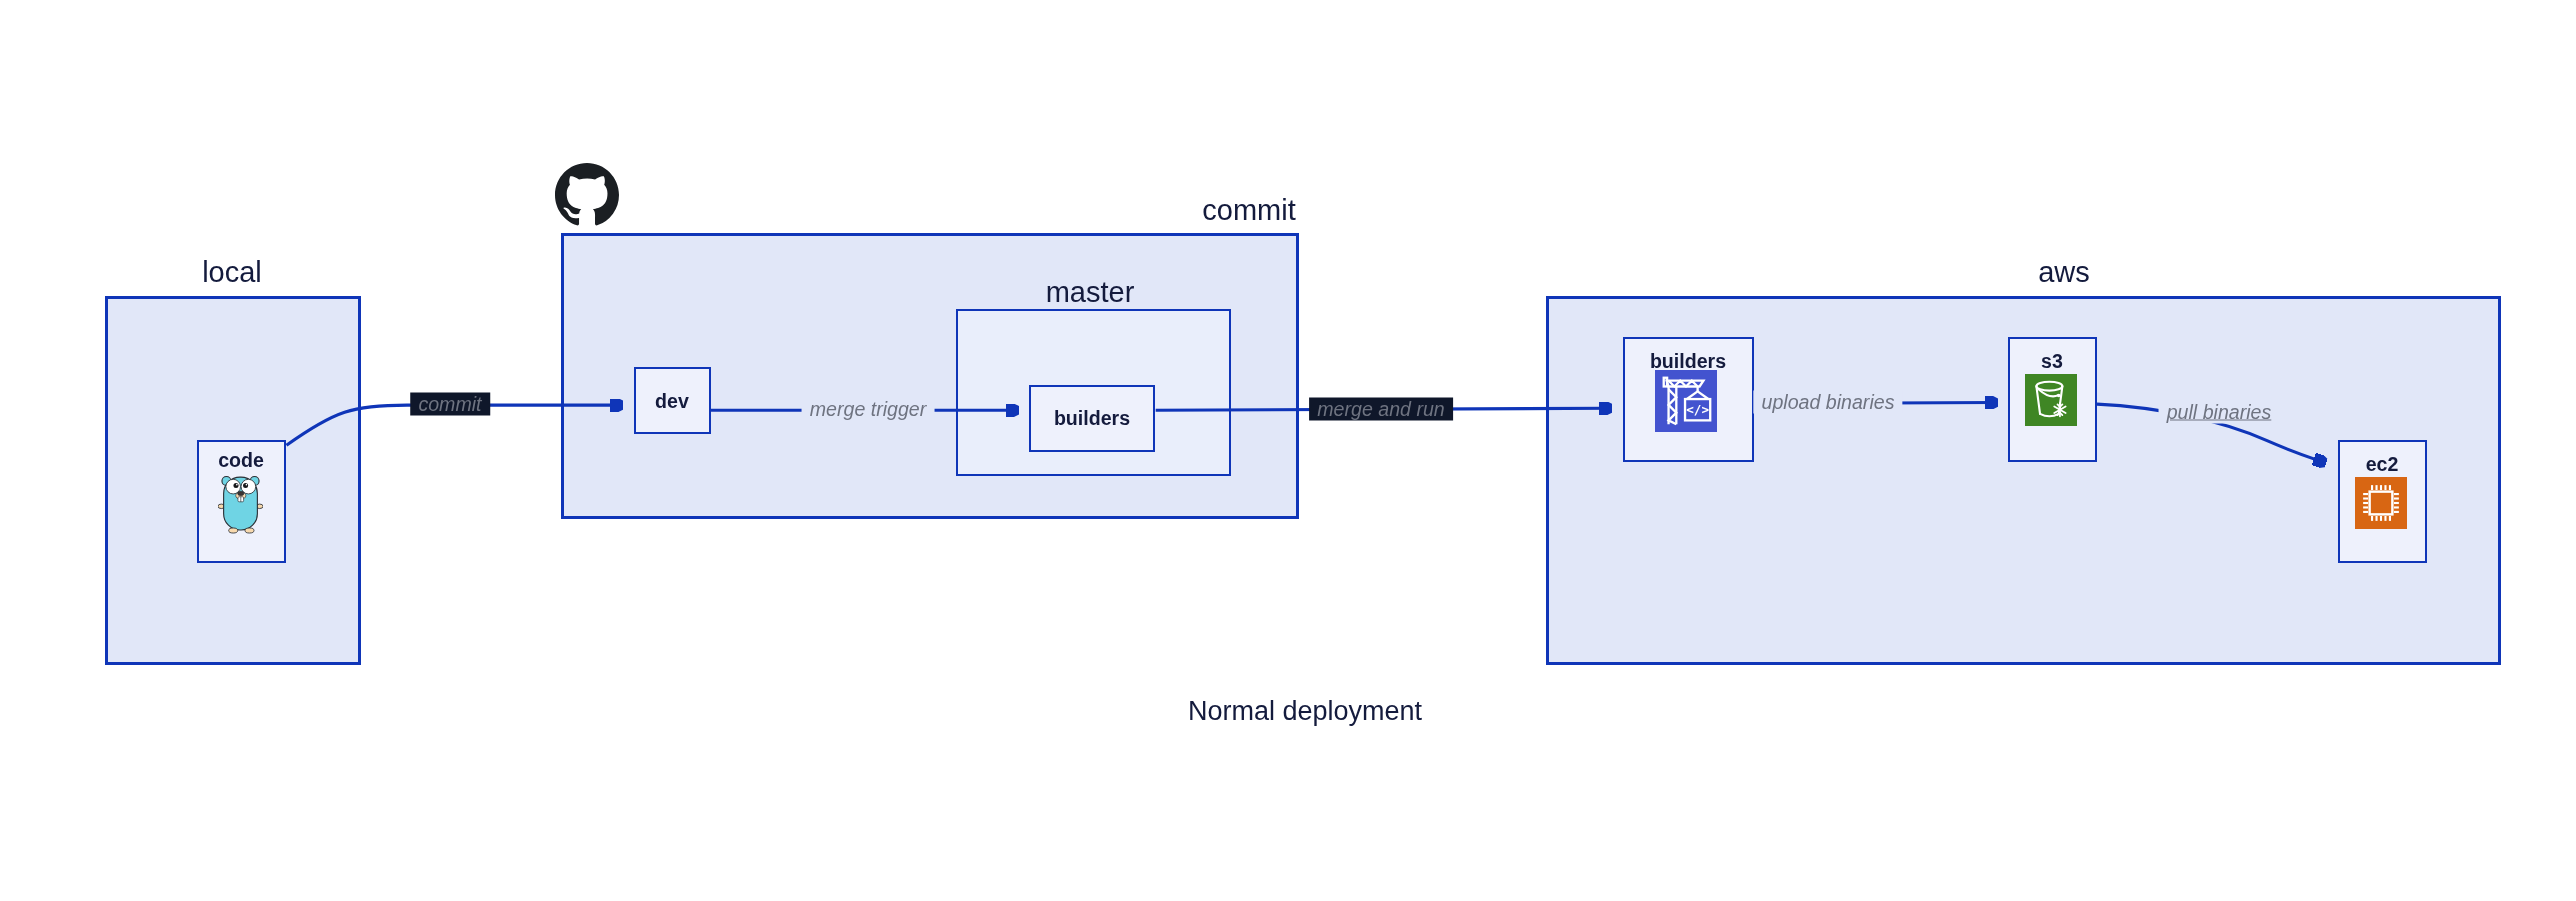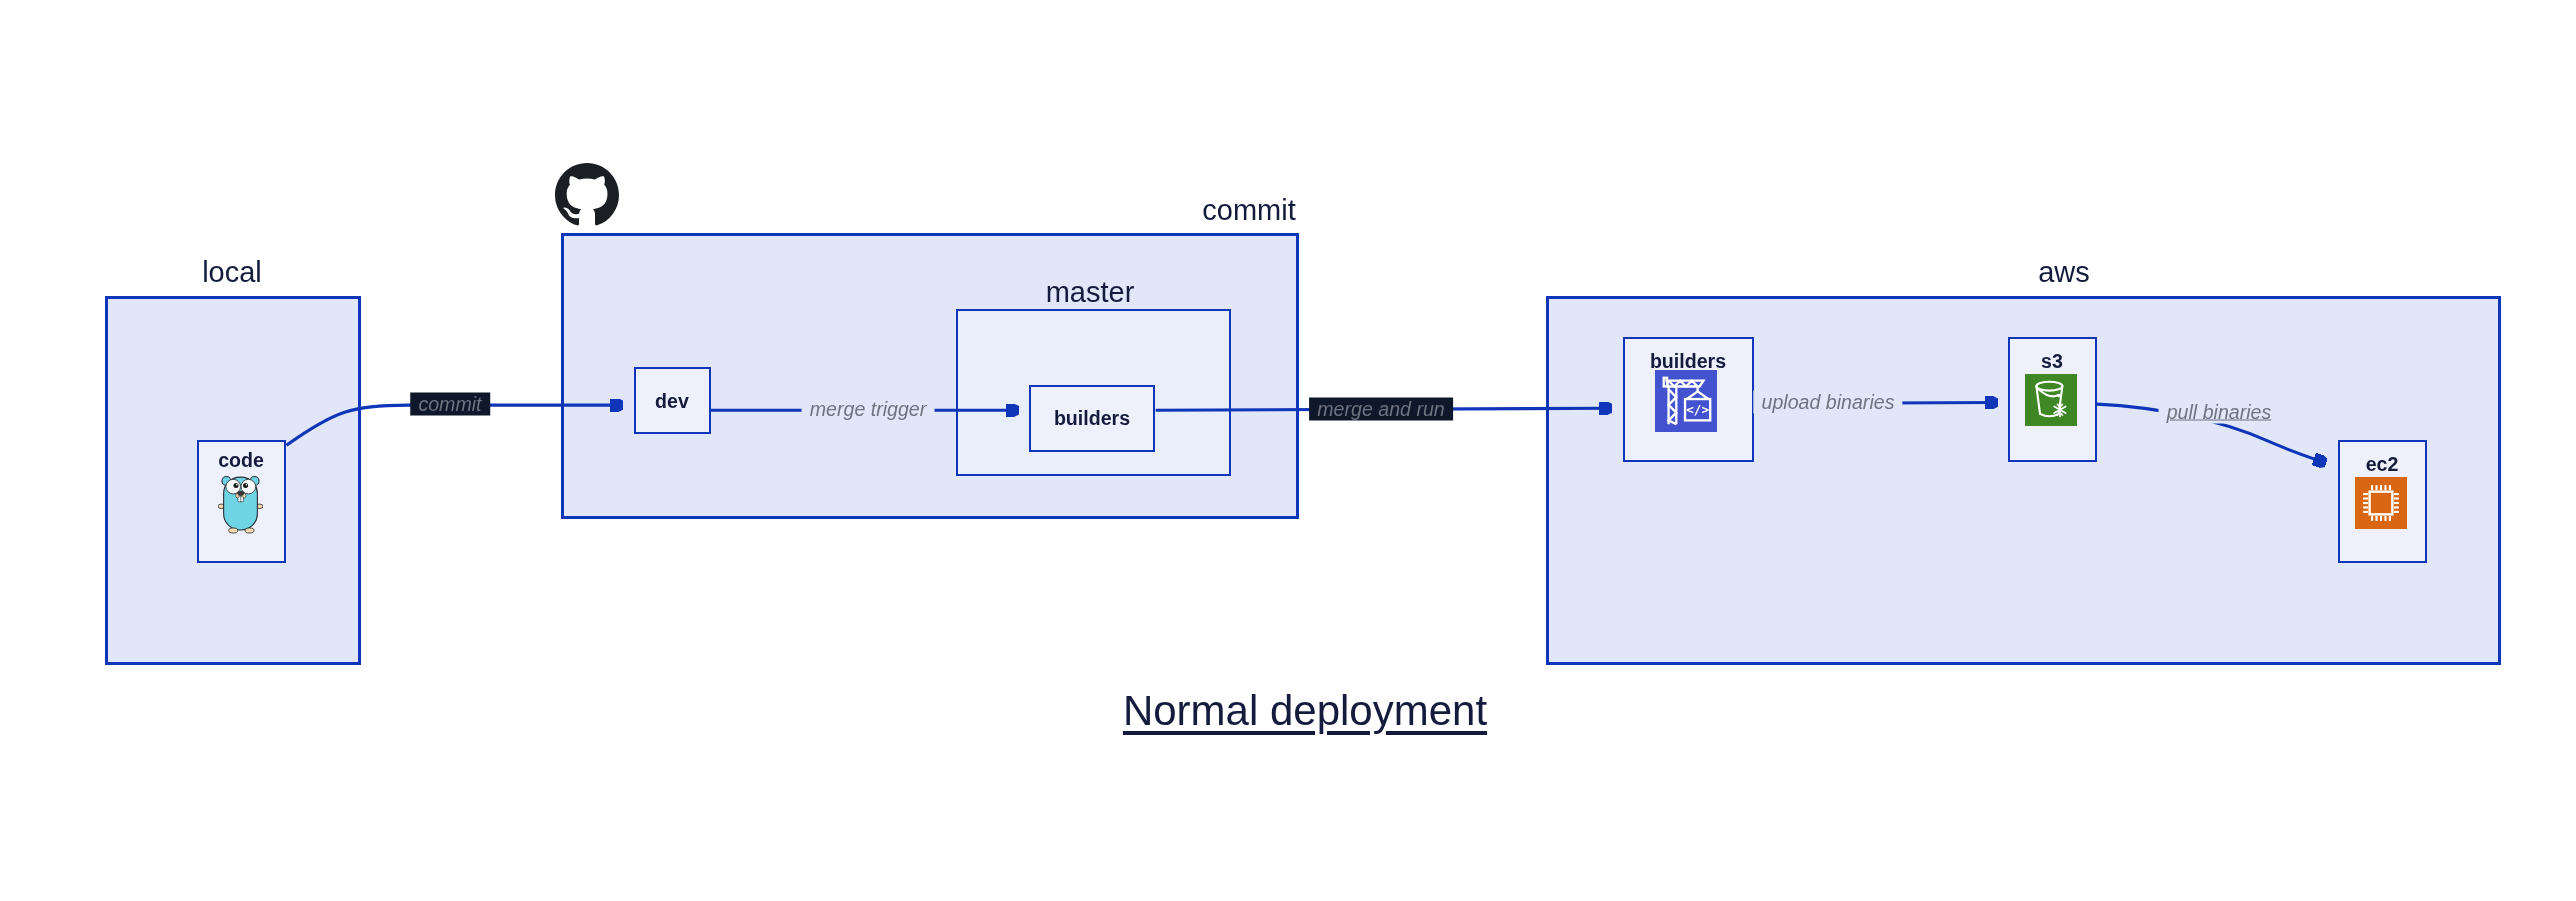--- a/index.html
+++ b/index.html
@@ -64,23 +64,22 @@
     color:var(--edge-label-color);
     padding:0 8.2px;
     white-space:nowrap;
     z-index:5;
   }
   .bg-white{background:#0f172a;}
   .bg-group{background:var(--group-fill);}
   .title{
     position:absolute;
     transform:translate(-50%,-50%);
-    font-size:42px;
+    font-size:27px;
     color:var(--text-dark);
-    text-decoration:underline;
     text-decoration-thickness:3.6px;
     text-underline-offset:6.2px;
     white-space:nowrap;
   }
   .icon{position:absolute;}
   #edges{position:absolute;left:0;top:0;z-index:4;}
   #edges path{stroke:var(--accent);stroke-width:6;fill:none;}
 </style>
 </head>
 <body>

